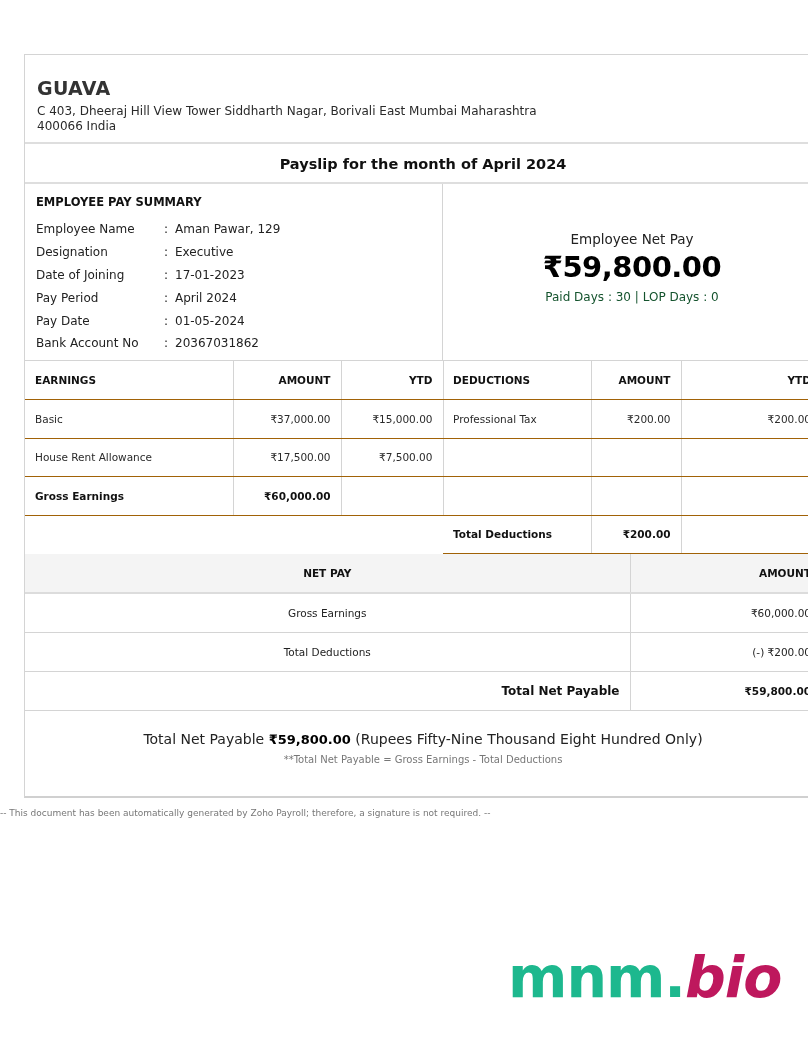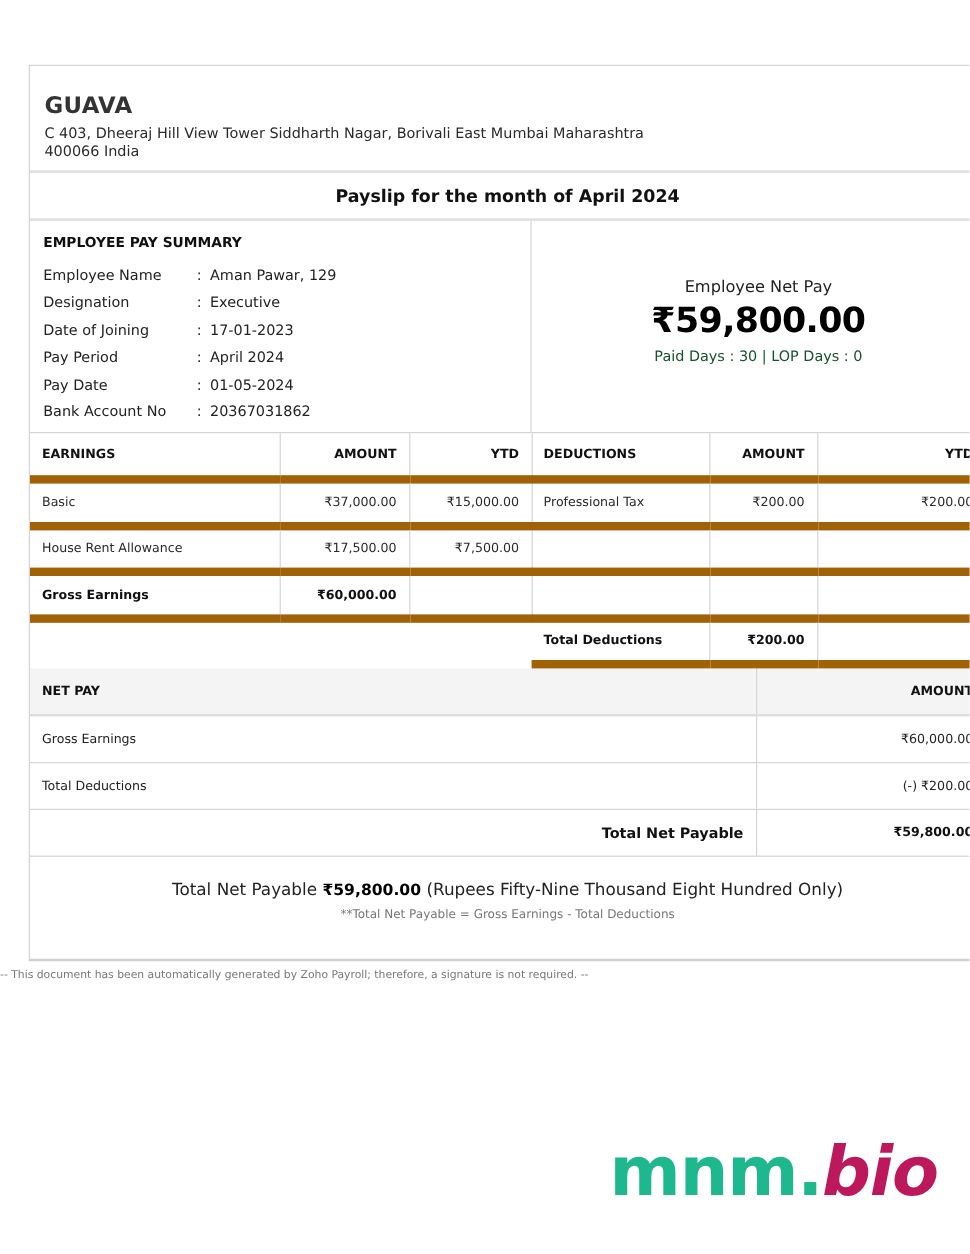--- a/index.html
+++ b/index.html
@@ -22,29 +22,29 @@
   .sum-colon { width: 11px; }
   .sum-right { flex: 1; text-align: center; padding-top: 47px; }
   .np-label { font-size: 13.5px; color: #222; }
   .np-value { font-size: 29px; font-weight: bold; color: #000; margin-top: 3px; letter-spacing: -0.5px; }
   .np-days { font-size: 12px; color: #14532d; margin-top: 6px; }
 
   table { border-collapse: collapse; width: 100%; table-layout: fixed; }
   .ed { display: flex; }
   .ed-left { width: 418px; }
   .ed-right { flex: 1; }
-  .ed td, .ed th { height: 38.5px; border-right: 1px solid #d4d4d4; border-bottom: 7px solid #a16207; font-size: 10.5px; padding: 0 10px; }
+  .ed td, .ed th { height: 38.5px; border-right: 1px solid #d4d4d4; border-bottom: 1px solid #a16207; font-size: 10.5px; padding: 0 10px; }
   .ed th { font-weight: bold; color: #111; }
   .ed td { color: #2a2a2a; }
   .ed .r { text-align: right; }
   .ed .l { text-align: left; }
   .ed tr.total td { font-weight: bold; color: #111; }
   .ed-right td:last-child, .ed-right th:last-child { border-right: none; }
 
-  .np-table td { height: 39px; border-bottom: 1px solid #d4d4d4; font-size: 10.5px; padding: 0 10px; color: #222; }
+  .np-table td { height: 39px; border-bottom: 1px solid #d4d4d4; font-size: 10.5px; padding: 0 10px; color: #222; text-align: center; }
   .np-table td.amt { border-left: 1px solid #d4d4d4; text-align: right; width: 191px; }
   .np-table tr.head td { background: #f4f4f4; font-weight: bold; color: #111; border-bottom: 2px solid #dcdcdc; }
   .np-table tr.final td { font-weight: bold; color: #111; }
   .np-table tr.final td.lbl { text-align: right; font-size: 12px; }
 
   .words { text-align: center; padding: 20px 0 31px; }
   .words-main { font-size: 14px; color: #222; }
   .words-main b { font-size: 13px; color: #000; }
   .words-note { font-size: 10px; color: #777; margin-top: 7px; }
 

